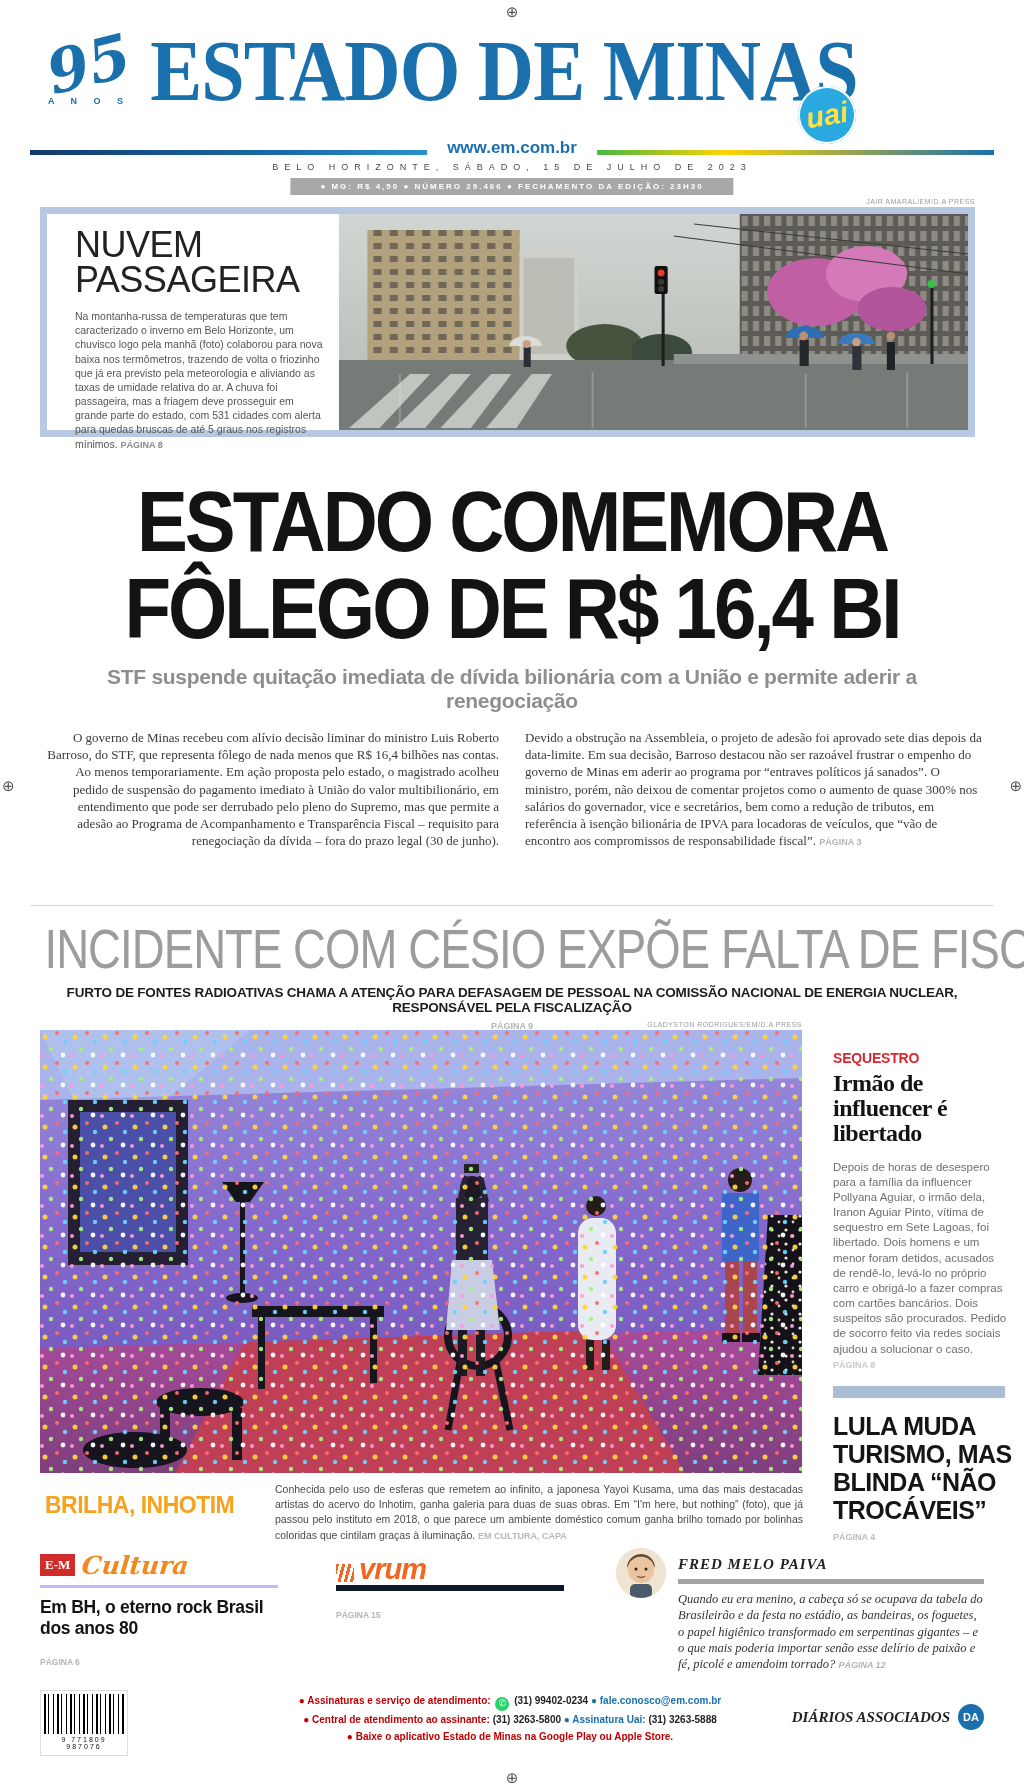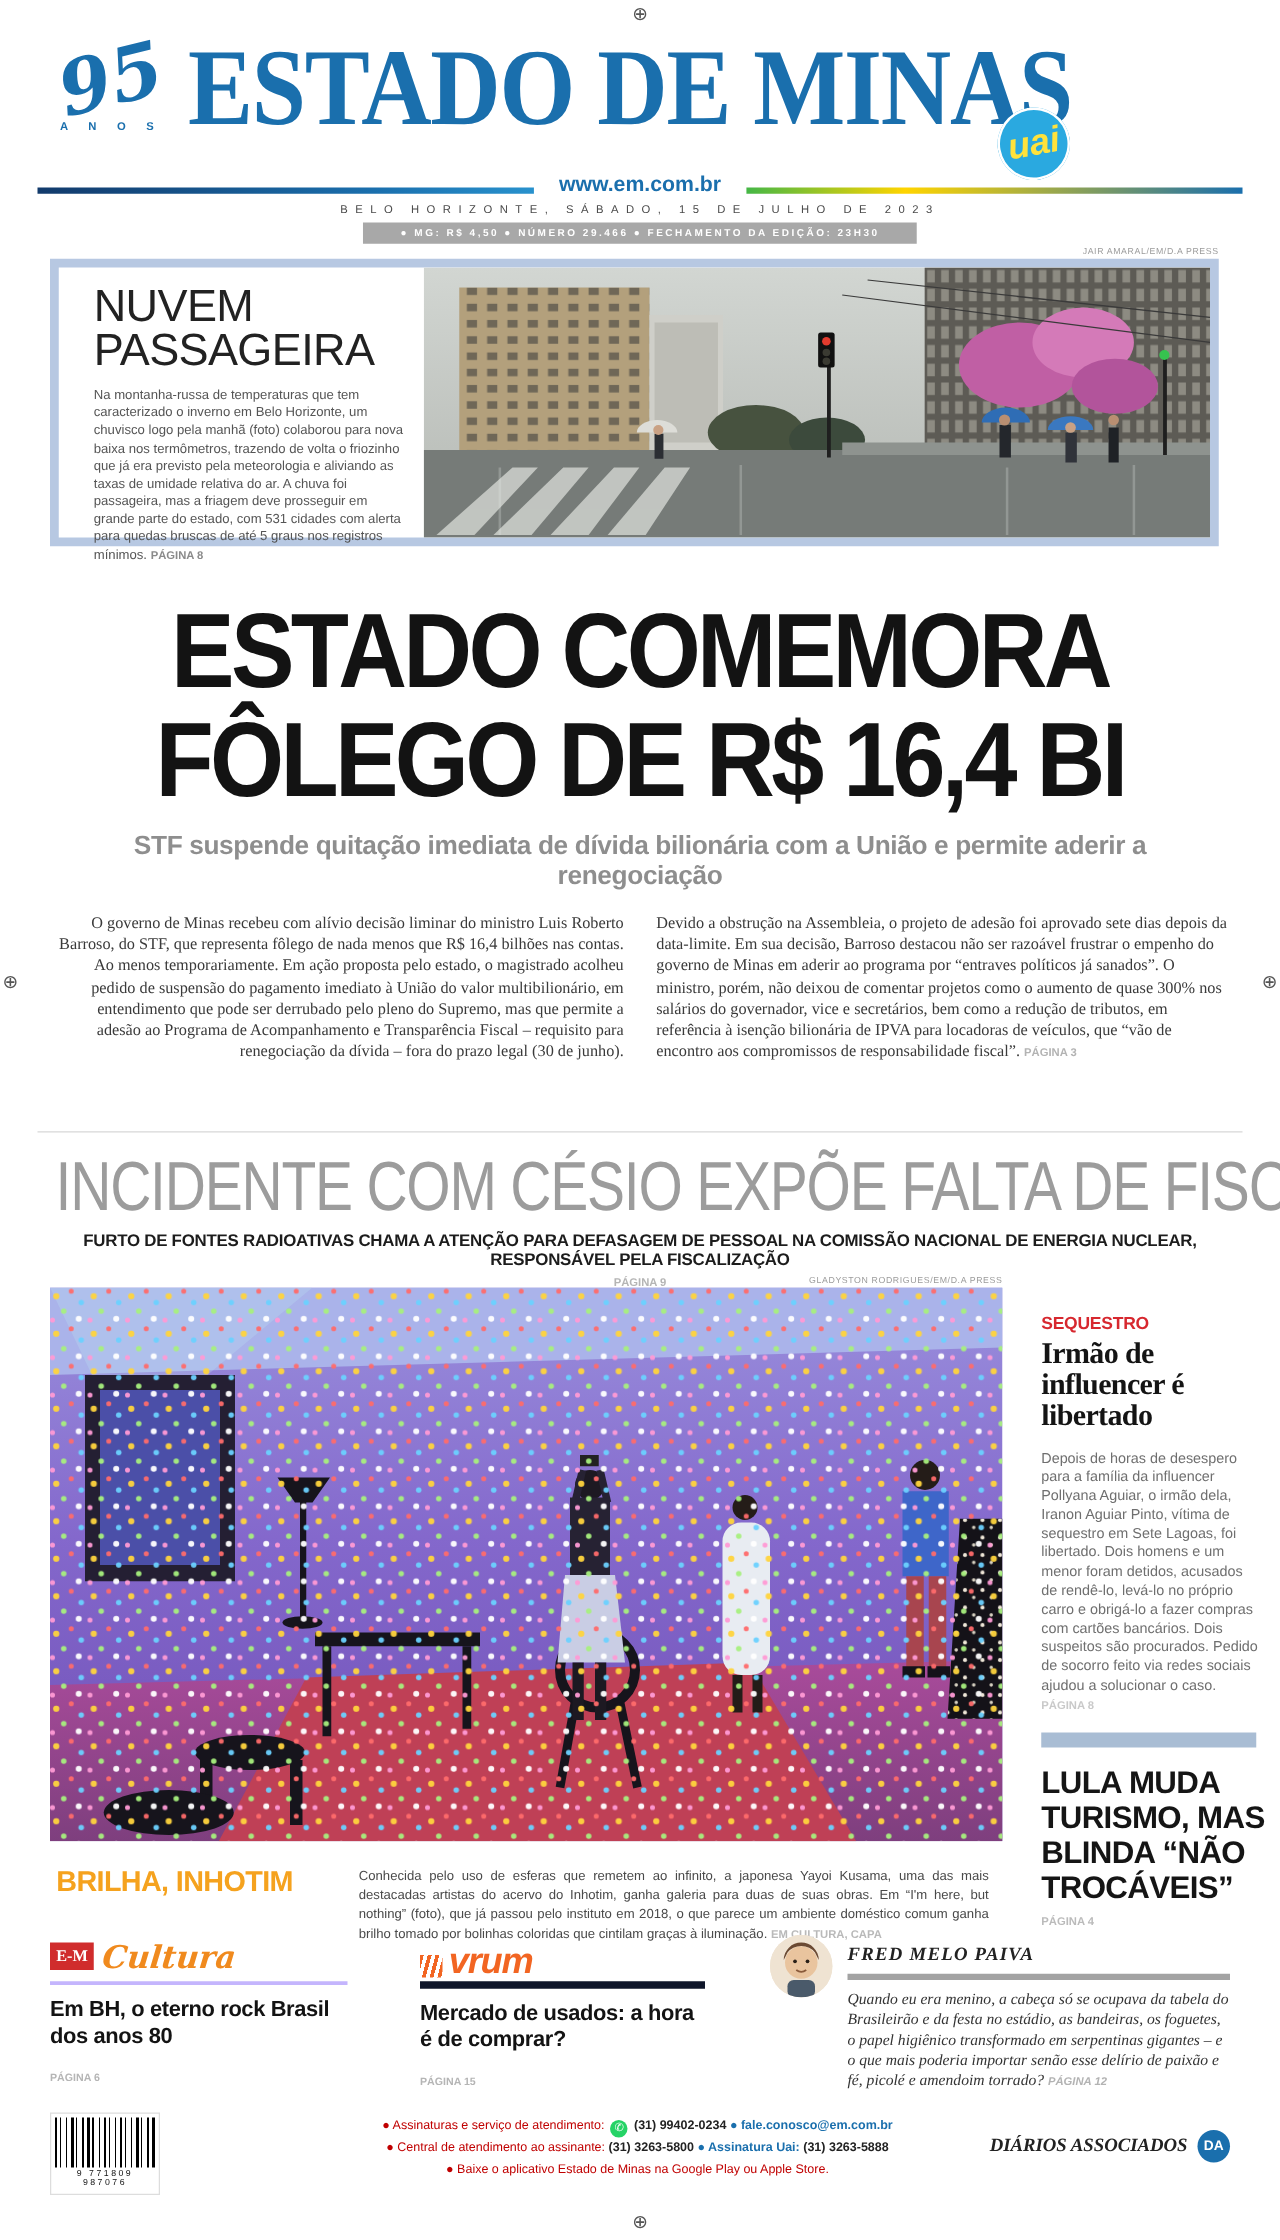--- a/index.html
+++ b/index.html
@@ -79,21 +79,21 @@
 
   
   .lula{position:absolute;top:1386px;left:833px;width:182px;}
   .lula-bar{height:12px;width:172px;background:#a9bdd4;margin-bottom:14px;}
   .lula-h{margin:0;font-size:25px;line-height:1.12;color:#151515;letter-spacing:-.5px;font-weight:bold;}
   .lula-page{margin-top:8px;color:#bbb;font-weight:bold;font-size:9px;}
 
   
   .brilha{position:absolute;top:1482px;left:45px;width:758px;display:flex;gap:18px;}
   .brilha-label{width:212px;color:#f5a21e;font-size:23px;font-weight:bold;letter-spacing:-.5px;padding-top:10px;}
-  .brilha-cap{flex:1;margin:12px;font-size:10.5px;color:#4a4a4a;line-height:1.45;text-align:justify;}
+  .brilha-cap{flex:1;margin:0;font-size:10.5px;color:#4a4a4a;line-height:1.45;text-align:justify;}
   .brilha-tag{color:#b9b9b9;font-weight:bold;font-size:9px;}
 
   
   .teasers{position:absolute;top:1548px;left:40px;width:944px;display:flex;}
   .t-col{box-sizing:border-box;}
   .t1{width:238px;}
   .t2{width:228px;margin-left:58px;}
   .t3{flex:1;margin-left:52px;position:relative;padding-left:62px;}
   .logo-row{display:flex;align-items:center;gap:7px;height:34px;border-bottom:3px solid #c4b5fd;padding-bottom:3px;}
   .em-box{background:#d02c2c;color:#fff;font-weight:bold;font-size:13px;padding:3px 5px;font-family:"Liberation Serif",serif;}
@@ -110,21 +110,21 @@
        letter-spacing:1px;color:#222;border-bottom:5px solid #a3a3a3;padding:8px 0 6px;}
   .paiva-body{margin:7px 0 0;font-family:"Liberation Serif",serif;font-style:italic;font-size:12.5px;
        line-height:1.3;color:#333;}
 
   
   .footer{position:absolute;top:1688px;left:40px;width:944px;height:72px;}
   .barcode{position:absolute;left:0;top:2px;width:80px;height:58px;background:#fff;border:1px solid #ddd;padding:3px;}
   .bars{height:40px;background:repeating-linear-gradient(90deg,#000 0 2px,#fff 2px 4px,#000 4px 5px,#fff 5px 9px,#000 9px 10px,#fff 10px 13px);}
   .bar-num{font-size:7px;letter-spacing:2px;text-align:center;margin-top:2px;color:#111;}
   .flines{position:absolute;left:190px;top:4px;width:560px;font-size:10px;line-height:1.75;text-align:center;}
-  .f-red{color:#c00000;font-weight:normal;margin-top:44px;}
+  .f-red{color:#c00000;font-weight:bold;margin-top:44px;}
   .f-dark{color:#222;font-weight:bold;}
   .f-blue{color:#1a6fad;font-weight:bold;}
   .wa{display:inline-flex;width:14px;height:14px;border-radius:50%;background:#25d366;color:#fff;
       font-size:9px;align-items:center;justify-content:center;vertical-align:-2px;margin:0 2px;}
   .brand{position:absolute;right:0;top:16px;display:flex;align-items:center;gap:8px;}
   .brand-name{font-family:"Liberation Serif",serif;font-style:italic;font-weight:bold;font-size:15px;color:#222;}
   .da{width:26px;height:26px;border-radius:50%;background:#1a6fad;color:#fff;font-weight:bold;font-size:11px;
       display:flex;align-items:center;justify-content:center;text-align:right;}
 </style>
 </head>
@@ -362,21 +362,20 @@
         <span class="cultura">Cultura</span>
       </div>
       <h4 class="t-head">Em BH, o eterno rock Brasil dos anos 80</h4>
       <div class="t-page">PÁGINA 6</div>
     </div>
     <div class="t-col t2">
       <div class="vrum-row">
         <span class="vrum-stripes"></span>
         <span class="vrum">vrum</span>
       </div>
-      <h4 class="t-head">Mercado de usados: a hora é de comprar?</h4>
       <div class="t-page">PÁGINA 15</div>
     </div>
     <div class="t-col t3">
       <div class="avatar">
         <svg viewBox="0 0 50 50">
           <rect width="50" height="50" fill="#efe3d2"></rect>
           <circle cx="25" cy="22" r="13" fill="#e9c49e"></circle>
           <path d="M11 20 a14 14 0 0 1 28 0 l-3 -6 a13 11 0 0 0 -22 0 z" fill="#6b4a33"></path>
           <circle cx="20" cy="21" r="1.5" fill="#2b2118"></circle>
             <circle cx="30" cy="21" r="1.5" fill="#2b2118"></circle>

